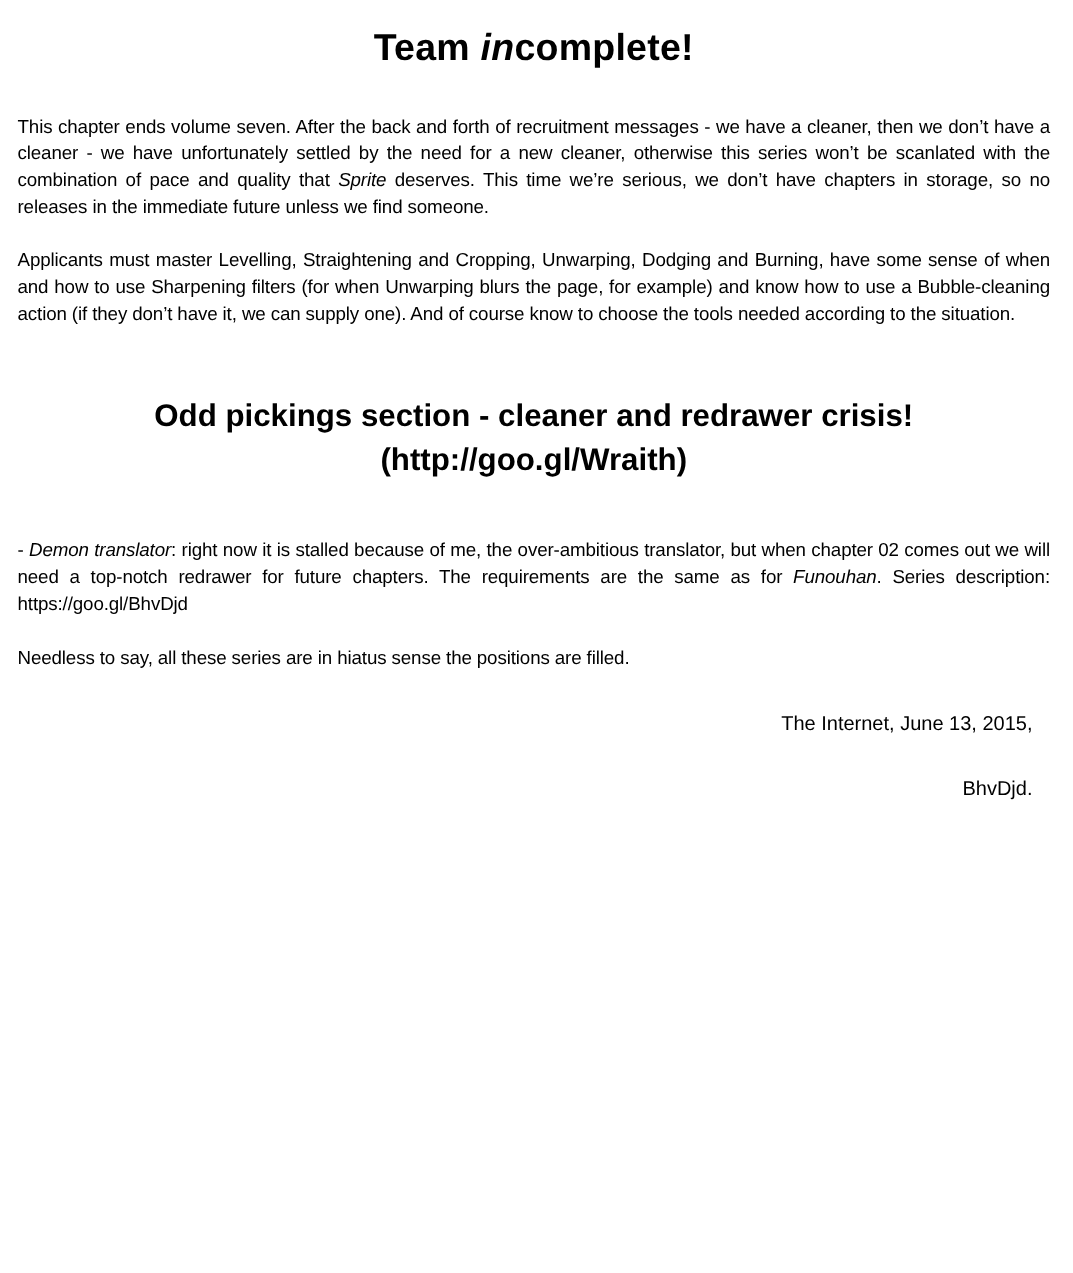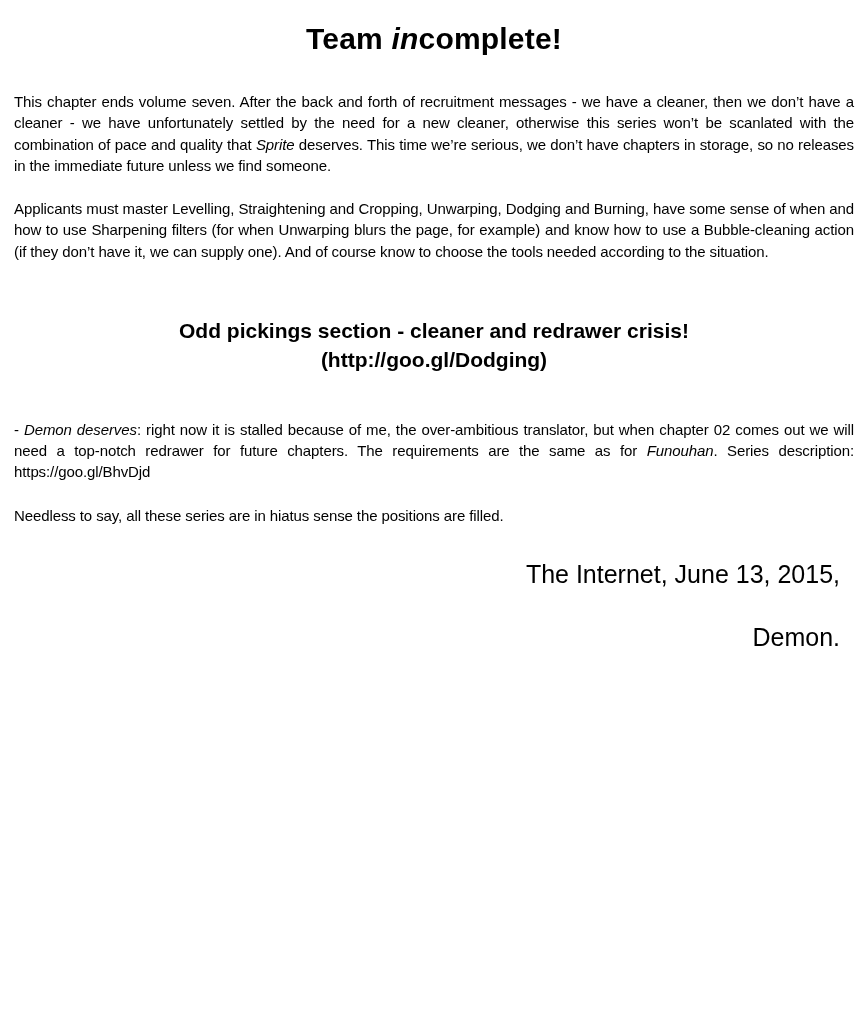--- a/index.html
+++ b/index.html
@@ -12,21 +12,21 @@
     height: 1018px;
     font-family: "Liberation Sans", sans-serif;
     color: #000000;
     overflow: hidden;
   }
   .page {
     position: relative;
     width: 858px;
     height: 892px;
     box-sizing: border-box;
-    padding: 14px 4px 0 14px;
+    padding: 14px 18px 0 14px;
   }
   .title {
     text-align: center;
     font-size: 30px;
     font-weight: bold;
     letter-spacing: 0.2px;
     margin: 8px 0 0 0;
     line-height: 1.1;
   }
   .title .em {
@@ -37,29 +37,29 @@
     line-height: 1.42;
     margin: 0;
     text-align: justify;
     text-justify: inter-word;
     letter-spacing: -0.1px;
   }
   .para-gap { height: 22px; }
   .section-head {
     text-align: center;
     font-weight: bold;
-    font-size: 21px;
+    font-size: 25px;
     line-height: 1.4;
     margin: 0;
   }
   .it { font-style: italic; }
   .no-justify { text-align: left; }
   .signature {
     text-align: right;
-    font-size: 25px;
+    font-size: 16px;
     margin: 0;
     padding-right: 14px;
   }
   .sig-gap { height: 34px; }
   .top-spacer-1 { height: 36px; }
   .top-spacer-2 { height: 54px; }
 </style>
 </head>
 <body>
 
@@ -71,34 +71,34 @@
 
   <p class="body-text"><span>This chapter ends volume seven. After the back and forth of recruitment messages - we have a cleaner, then we don’t have a cleaner - we have unfortunately settled by the need for a new cleaner, otherwise this series won’t be scanlated with the combination of pace and quality that </span><span class="it">Sprite</span><span> deserves. This time we’re serious, we don’t have chapters in storage, so no releases in the immediate future unless we find someone.</span></p>
 
   <div class="para-gap"></div>
 
   <p class="body-text">Applicants must master Levelling, Straightening and Cropping, Unwarping, Dodging and Burning, have some sense of when and how to use Sharpening filters (for when Unwarping blurs the page, for example) and know how to use a Bubble-cleaning action (if they don’t have it, we can supply one). And of course know to choose the tools needed according to the situation.</p>
 
   <div class="top-spacer-2"></div>
 
   <p class="section-head">Odd pickings section - cleaner and redrawer crisis!</p>
-  <p class="section-head">(http://goo.gl/Dodging)</p>
+  <p class="section-head">(http://goo.gl/Wraith)</p>
 
   <div class="para-gap"></div>
 
 
   <div class="para-gap"></div>
 
-  <p class="body-text no-justify"><span>- </span><span class="it">Demon deserves</span><span>: right now it is stalled because of me, the over-ambitious translator, but when chapter 02 comes out we will need a top-notch redrawer for future chapters. The requirements are the same as for </span><span class="it">Funouhan</span><span>. Series description: https://goo.gl/BhvDjd</span></p>
+  <p class="body-text no-justify"><span>- </span><span class="it">Demon translator</span><span>: right now it is stalled because of me, the over-ambitious translator, but when chapter 02 comes out we will need a top-notch redrawer for future chapters. The requirements are the same as for </span><span class="it">Funouhan</span><span>. Series description: https://goo.gl/BhvDjd</span></p>
 
   <div class="para-gap"></div>
 
   <p class="body-text no-justify">Needless to say, all these series are in hiatus sense the positions are filled.</p>
 
   <div class="sig-gap"></div>
 
   <p class="signature">The Internet, June 13, 2015,</p>
 
   <div class="sig-gap"></div>
 
-  <p class="signature">Demon.</p>
+  <p class="signature">BhvDjd.</p>
 
 </div>
 
 </body></html>

